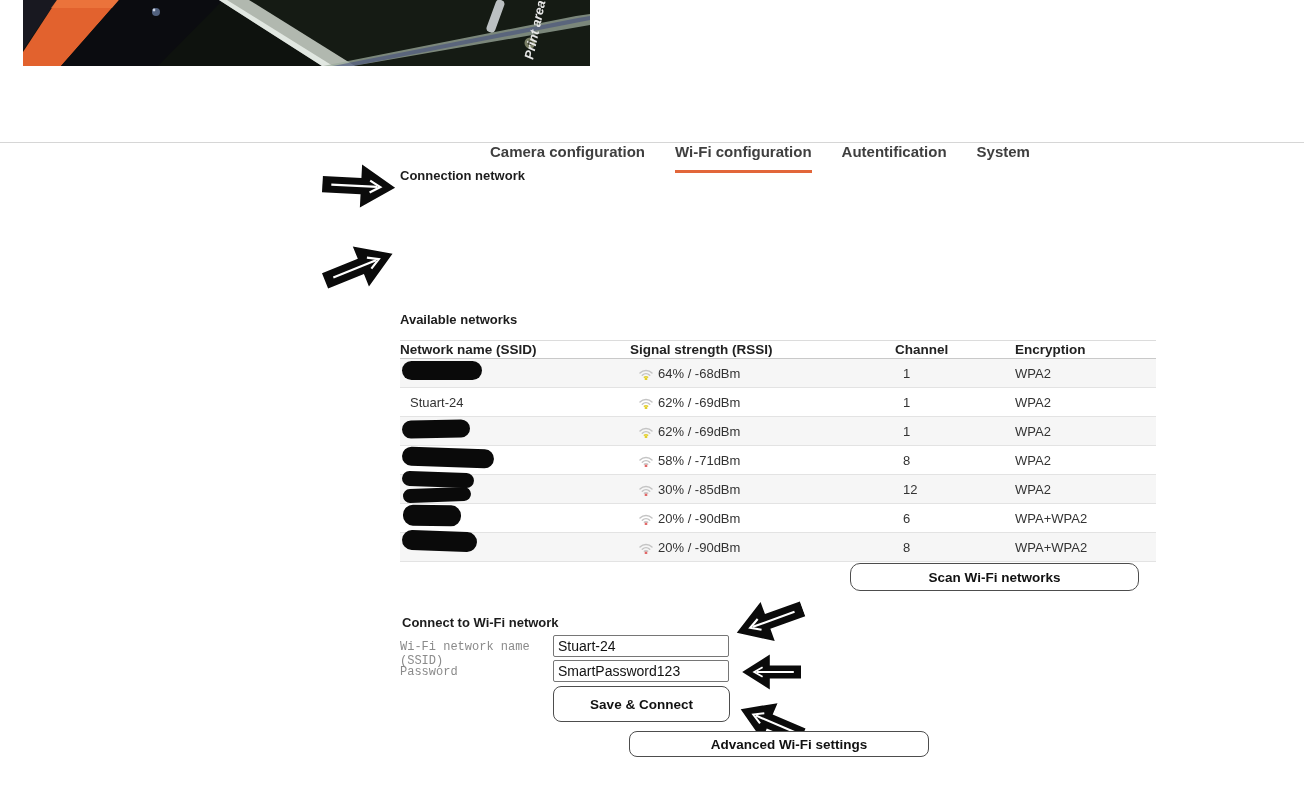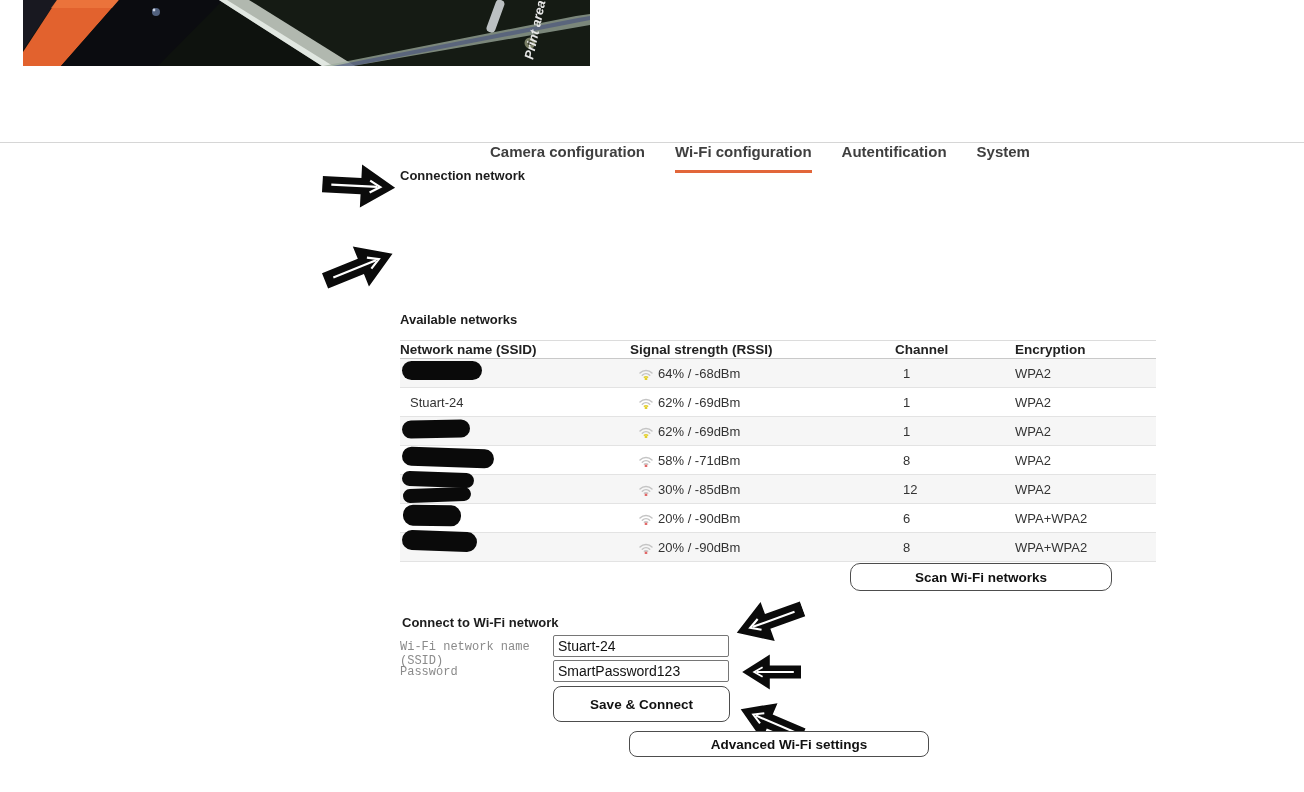--- a/index.html
+++ b/index.html
@@ -52,21 +52,21 @@
   .m1{left:402px;top:361px;width:80px;height:19px;}
   .m2{left:402px;top:420px;width:68px;height:18px;transform:rotate(-1deg);}
   .m3{left:402px;top:448px;width:92px;height:19px;transform:rotate(2deg);}
   .m4{left:402px;top:472px;width:72px;height:15px;transform:rotate(2deg);}
   .m5{left:403px;top:488px;width:68px;height:14px;transform:rotate(-2deg);}
   .m6{left:403px;top:505px;width:58px;height:21px;transform:rotate(1deg);}
   .m7{left:402px;top:531px;width:75px;height:20px;transform:rotate(2deg);}
 
   
   .btn{position:absolute;background:#fff;border:1px solid #4d4d4d;border-radius:10px;font-family:inherit;font-size:13.5px;font-weight:bold;color:#111;cursor:pointer;}
-  .btn-scan{left:850px;top:563px;width:262px;height:28px;}
+  .btn-scan{left:850px;top:563px;width:289px;height:28px;}
   .btn-save{left:553px;top:686px;width:177px;height:36px;border-radius:8px;}
   .btn-adv{left:629px;top:731px;width:300px;height:26px;border-radius:8px;padding-left:20px;}
 
   .form-label{position:absolute;font-size:12px;color:#8a8a8a;text-align:left;width:148px;font-family:Liberation Mono, monospace;}
   .lbl-ssid{left:400px;top:640px;}
   .lbl-pass{left:400px;top:665px;}
   .form-input{position:absolute;left:553px;width:176px;height:22px;border:1px solid #767676;border-radius:2px;font-family:inherit;font-size:14px;color:#111;padding:0 4px;background:#fff;}
   .in-ssid{top:635px;}
   .in-pass{top:660px;}
 </style>

